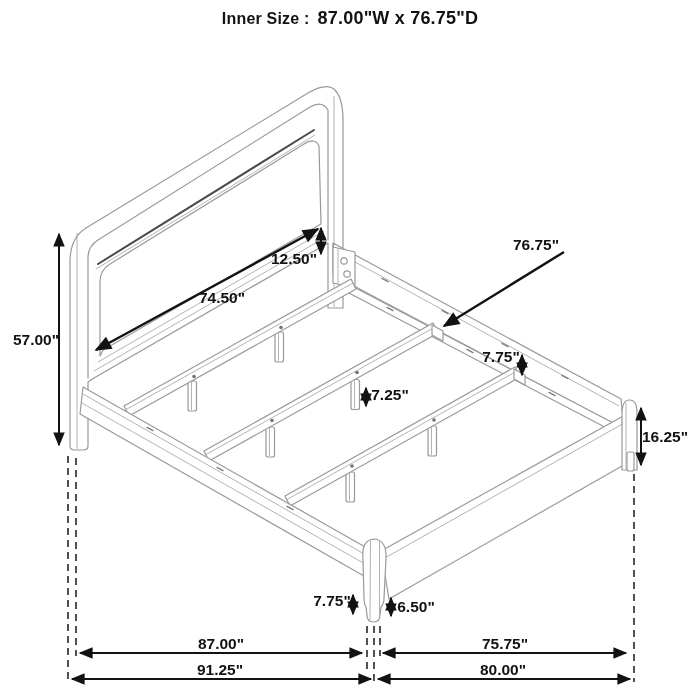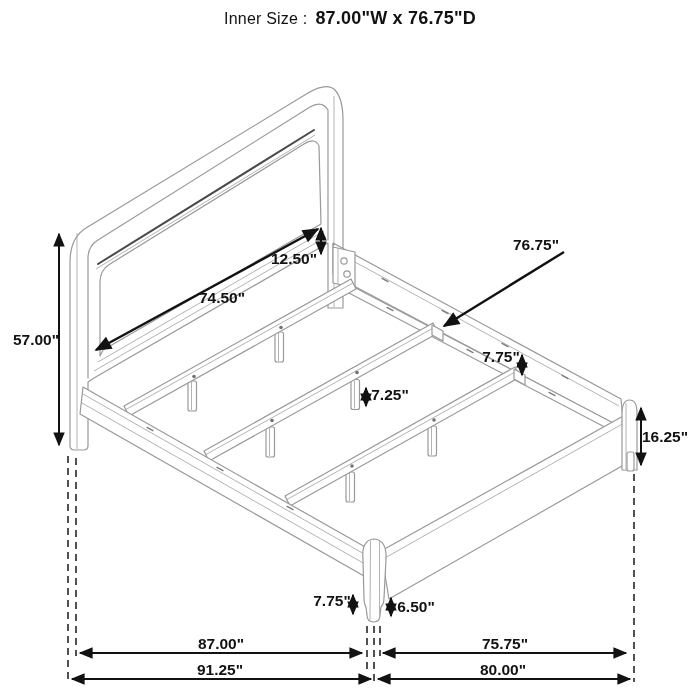--- a/index.html
+++ b/index.html
@@ -1,18 +1,18 @@
 <!DOCTYPE html>
 <html><head>
 <meta charset="utf-8">
 <style>
   html,body{margin:0;padding:0;background:#fff;width:700px;height:700px;overflow:hidden;}
   #page{position:relative;width:700px;height:700px;font-family:"Liberation Sans",sans-serif;}
   #title-bar{position:absolute;top:8px;left:0;width:100%;display:flex;justify-content:center;align-items:baseline;gap:8px;color:#121212;}
-  #title-bar .t-label{font-size:16px;font-weight:400;letter-spacing:.2px;}
+  #title-bar .t-label{font-size:16px;font-weight:700;letter-spacing:.2px;}
   #title-bar .t-value{font-size:18px;font-weight:700;letter-spacing:.2px;}
   svg{position:absolute;top:0;left:0;}
   .frame{stroke:#97999b;stroke-width:1.2;fill:none;stroke-linejoin:round;stroke-linecap:round;}
   .framefill{stroke:#97999b;stroke-width:1.2;fill:#ffffff;stroke-linejoin:round;}
   .thin{stroke:#a8aaac;stroke-width:0.9;fill:none;}
   .darkedge{stroke:#4a4a4a;stroke-width:2;fill:none;stroke-linecap:round;}
   .tick{stroke:#7a7c7e;stroke-width:1.4;fill:none;stroke-linecap:round;}
   .dot{fill:#6f7173;stroke:none;}
   .dim{stroke:#121212;stroke-width:2;fill:none;}
   .dimthick{stroke:#121212;stroke-width:2.4;fill:none;}

